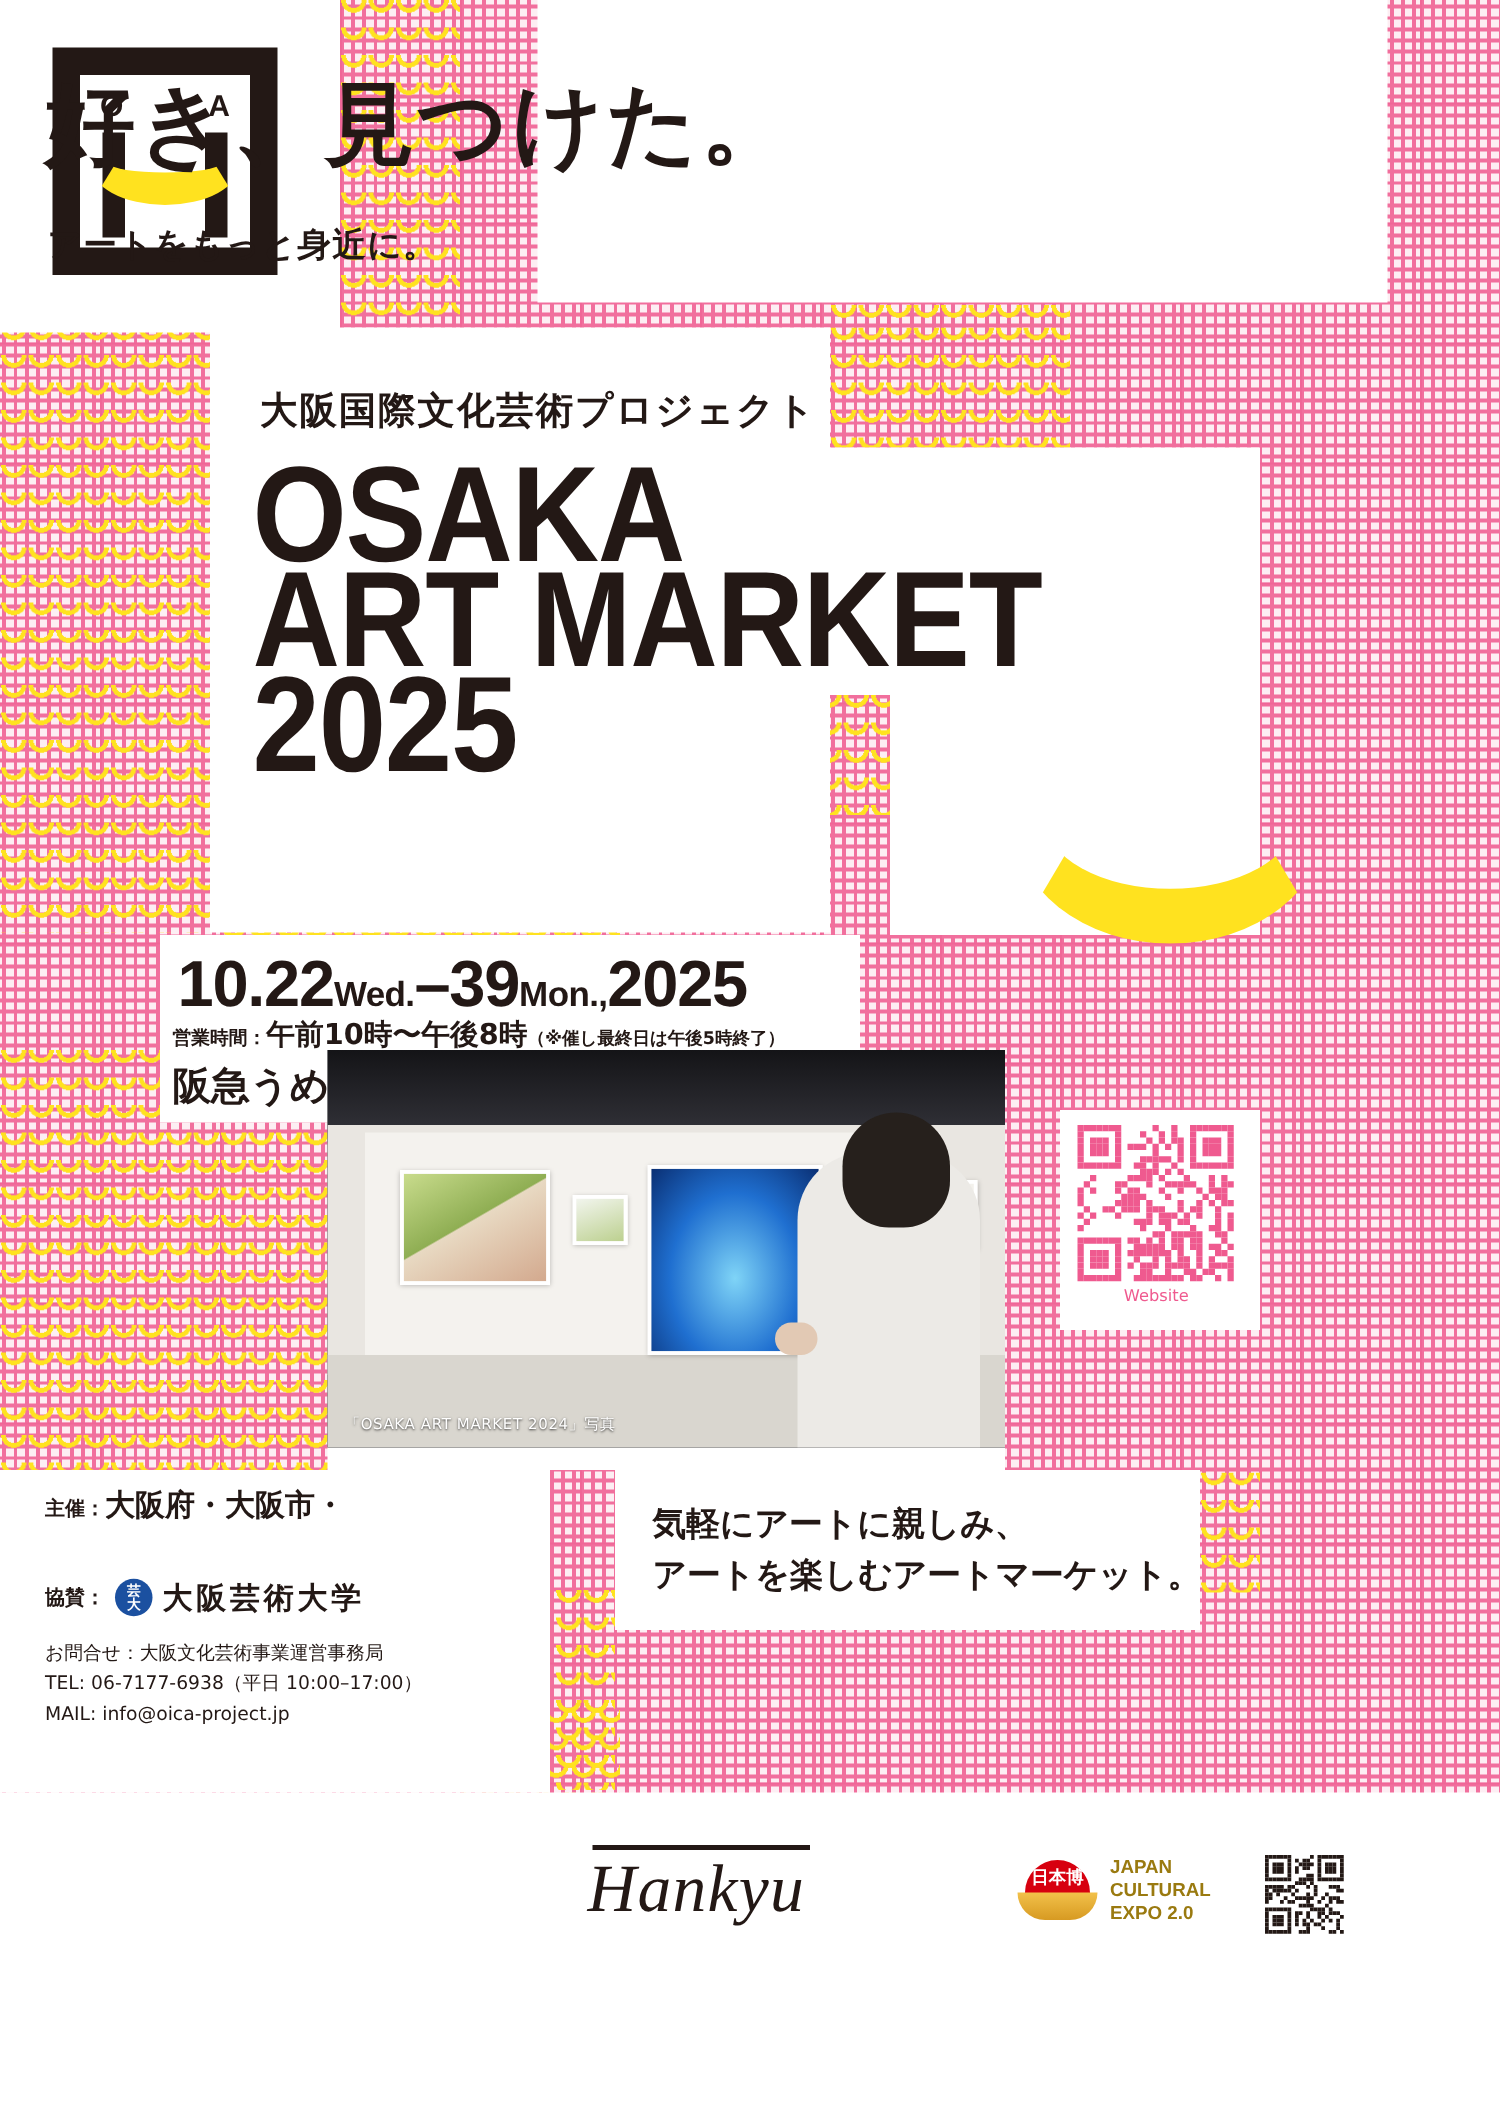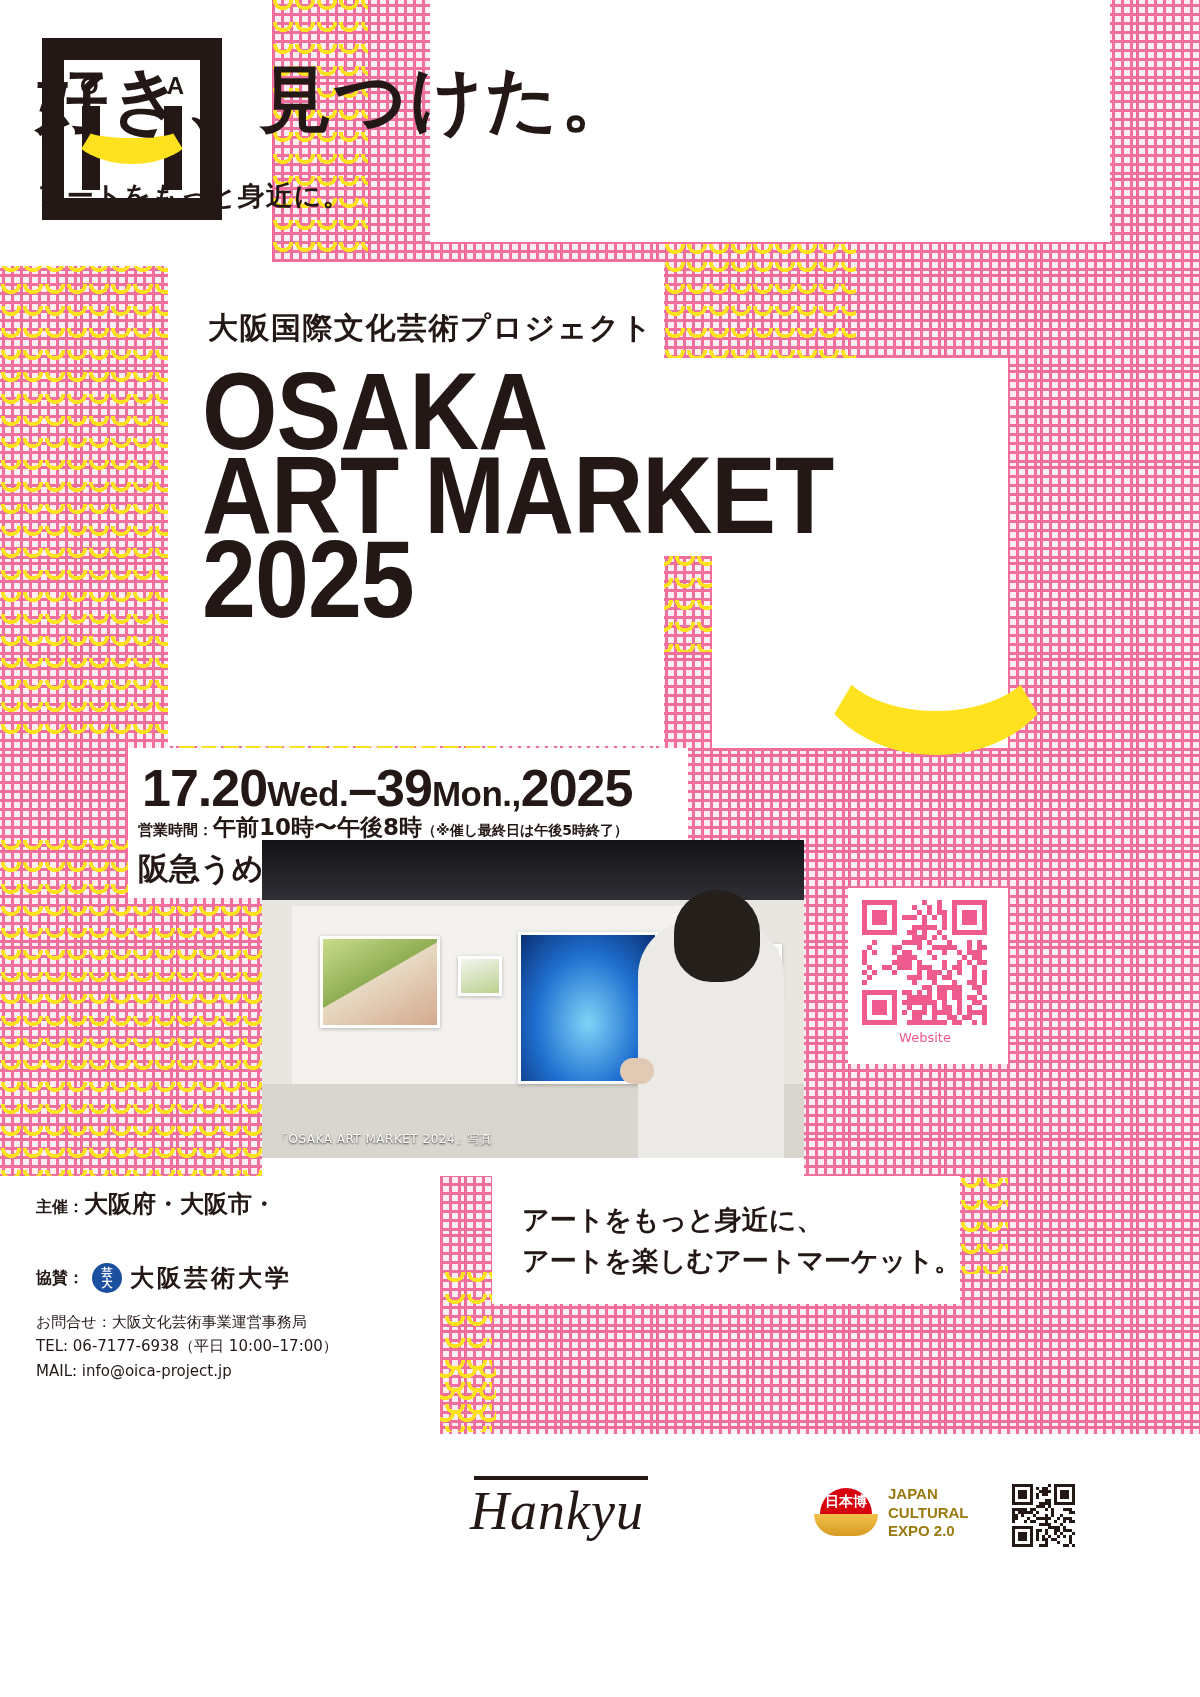--- a/index.html
+++ b/index.html
@@ -115,21 +115,21 @@
     border-left: 26px solid transparent;
     border-right: 26px solid transparent;
     border-radius: 0 0 50% 50% / 0 0 100% 100%;
   }
   .date-line {
     position: absolute; left: 142px; top: 758px;
     white-space: nowrap; color: #231815;
     font-family: "Liberation Sans", sans-serif;
   }
   .date-line .big { font-size: 52px; font-weight: 700; letter-spacing: -1px; }
-  .date-line .mid { font-size: 35px; font-weight: 700; letter-spacing: -.5px; }
+  .date-line .mid { font-size: 28px; font-weight: 700; letter-spacing: -.5px; }
   .hours-line {
     position: absolute; left: 138px; top: 812px;
     white-space: nowrap; color: #231815; font-family: "DejaVu Sans", sans-serif;
   }
   .hours-line .lbl { font-size: 15px; font-weight: 700; }
   .hours-line .val { font-size: 23px; font-weight: 700; }
   .hours-line .note { font-size: 14px; font-weight: 700; margin-top: 31px; }
   .venue-line {
     position: absolute; left: 138px; top: 848px;
     font-size: 31px; font-weight: 700; color: #231815;
@@ -309,21 +309,21 @@
   <div class="subheadline">アートをもっと身近に。</div>
 
   <div class="project-line">大阪国際文化芸術プロジェクト</div>
   <div class="title-l1">OSAKA</div>
   <div class="title-l2">ART MARKET</div>
   <div class="title-l3">2025</div>
 
   <div class="big-smile"></div>
 
   <div class="date-line">
-    <span class="big">17.20</span><span class="mid">Wed.</span><span class="big">–</span><span class="big">39</span><span class="mid">Mon.,</span><span class="big">2025</span>
+    <span class="big">10.22</span><span class="mid">Wed.</span><span class="big">–</span><span class="big">39</span><span class="mid">Mon.,</span><span class="big">2025</span>
   </div>
   <div class="hours-line">
     <span class="lbl">営業時間：</span><span class="val">午前10時〜午後8時</span><span class="note">（※催し最終日は午後5時終了）</span>
   </div>
   <div class="venue-line">阪急うめだ本店9階 祝祭広場</div>
   <div class="venue-addr">
     <div>大阪市北区</div>
     <div>角田町8-7</div>
   </div>
 
@@ -647,21 +647,21 @@
       <i class="qr-cell" style="left:75px;top:120px;width:5px;height:5px;background:#ef5a8f;position:absolute"></i>
       <i class="qr-cell" style="left:80px;top:120px;width:5px;height:5px;background:#ef5a8f;position:absolute"></i>
       <i class="qr-cell" style="left:90px;top:120px;width:5px;height:5px;background:#ef5a8f;position:absolute"></i>
       <i class="qr-cell" style="left:95px;top:120px;width:5px;height:5px;background:#ef5a8f;position:absolute"></i>
       <i class="qr-cell" style="left:110px;top:120px;width:5px;height:5px;background:#ef5a8f;position:absolute"></i>
       <i class="qr-cell" style="left:120px;top:120px;width:5px;height:5px;background:#ef5a8f;position:absolute"></i>
     </div>
   <div class="qr-label">Website</div>
 
   <div class="tagline">
-    <div>アートをもっと身近に、</div>
+    <div>気軽にアートに親しみ、</div>
     <div>アートを楽しむアートマーケット。</div>
   </div>
 
   <div class="org-l1">
     <span class="lbl">主催：</span><span class="val">大阪府・大阪市・</span>
   </div>
 
   <div class="sponsor-row">
     <span class="sponsor-lbl">協賛：</span>
     <span class="sponsor-mark">

